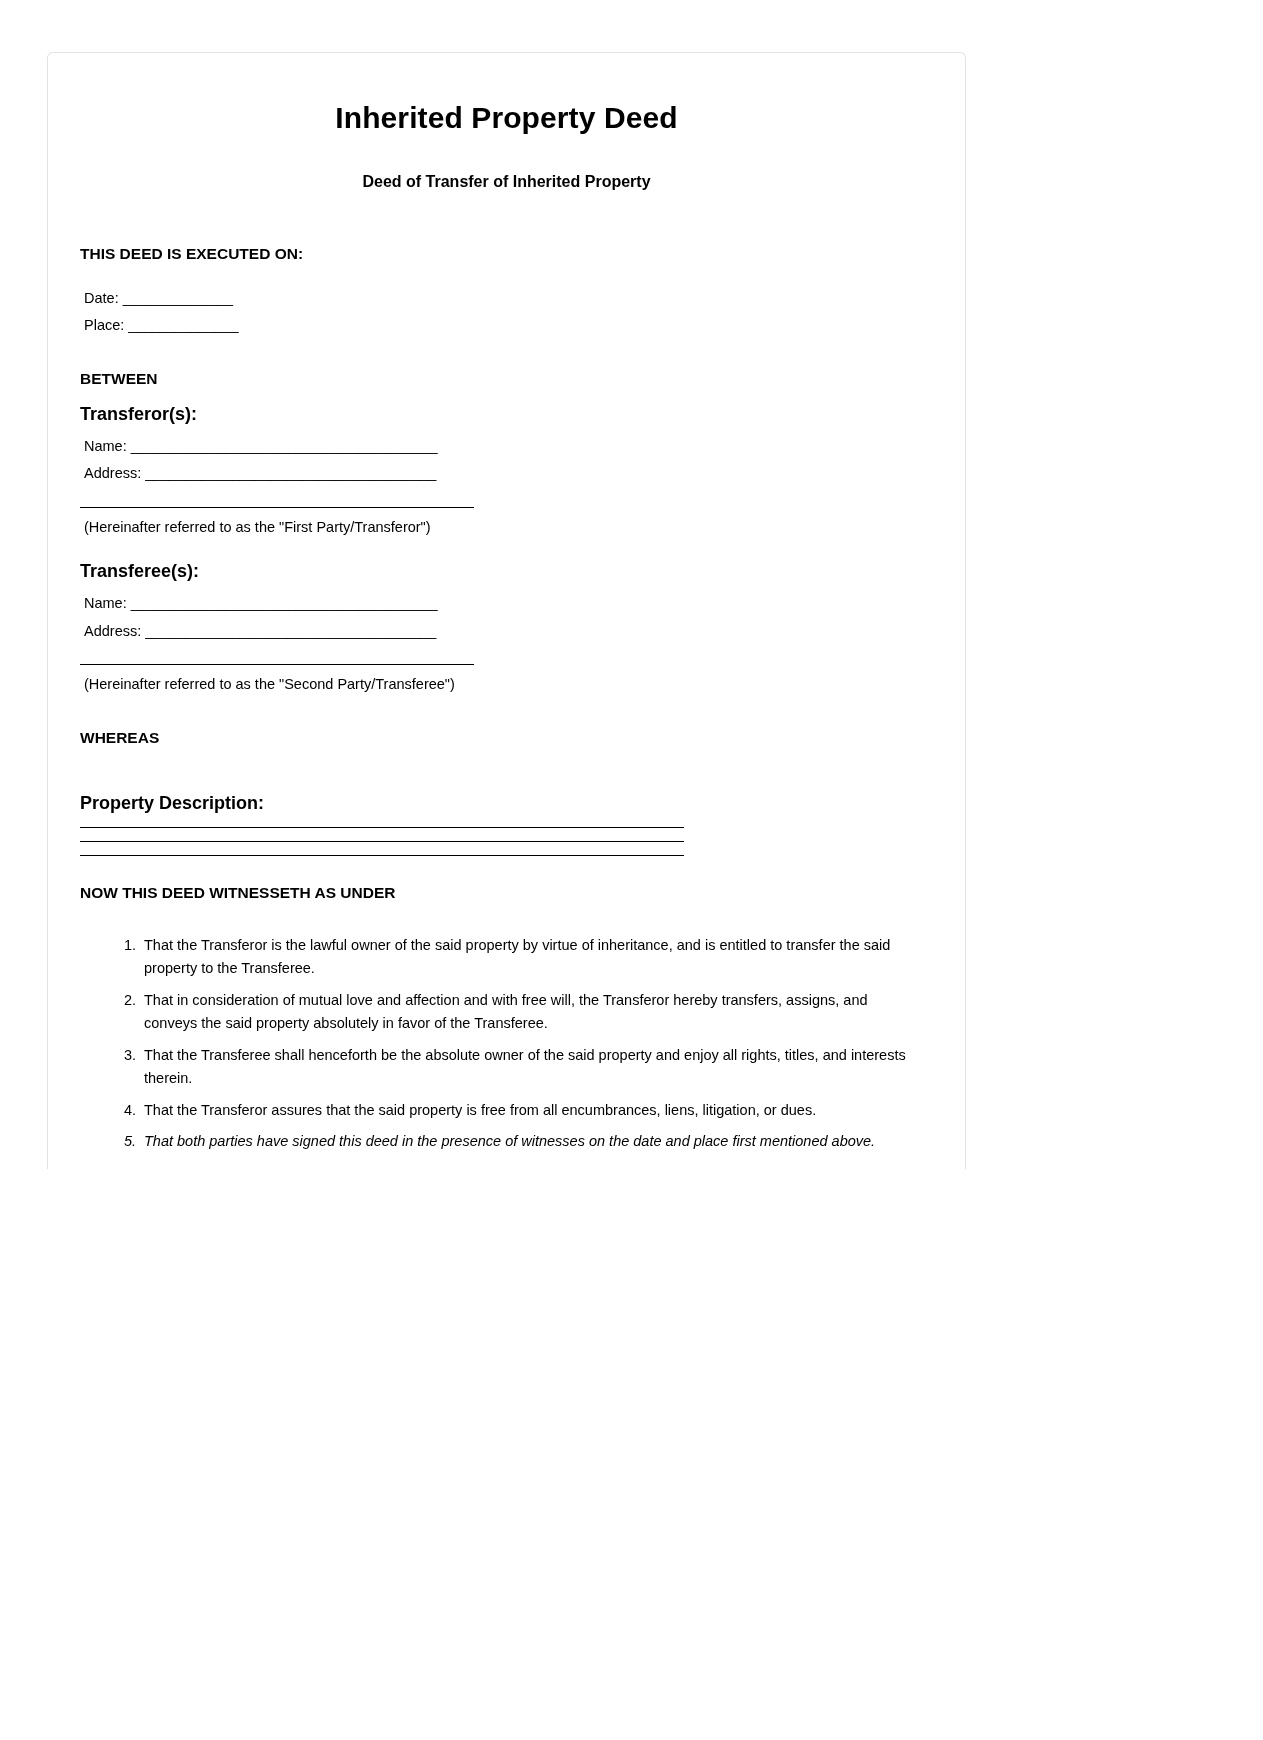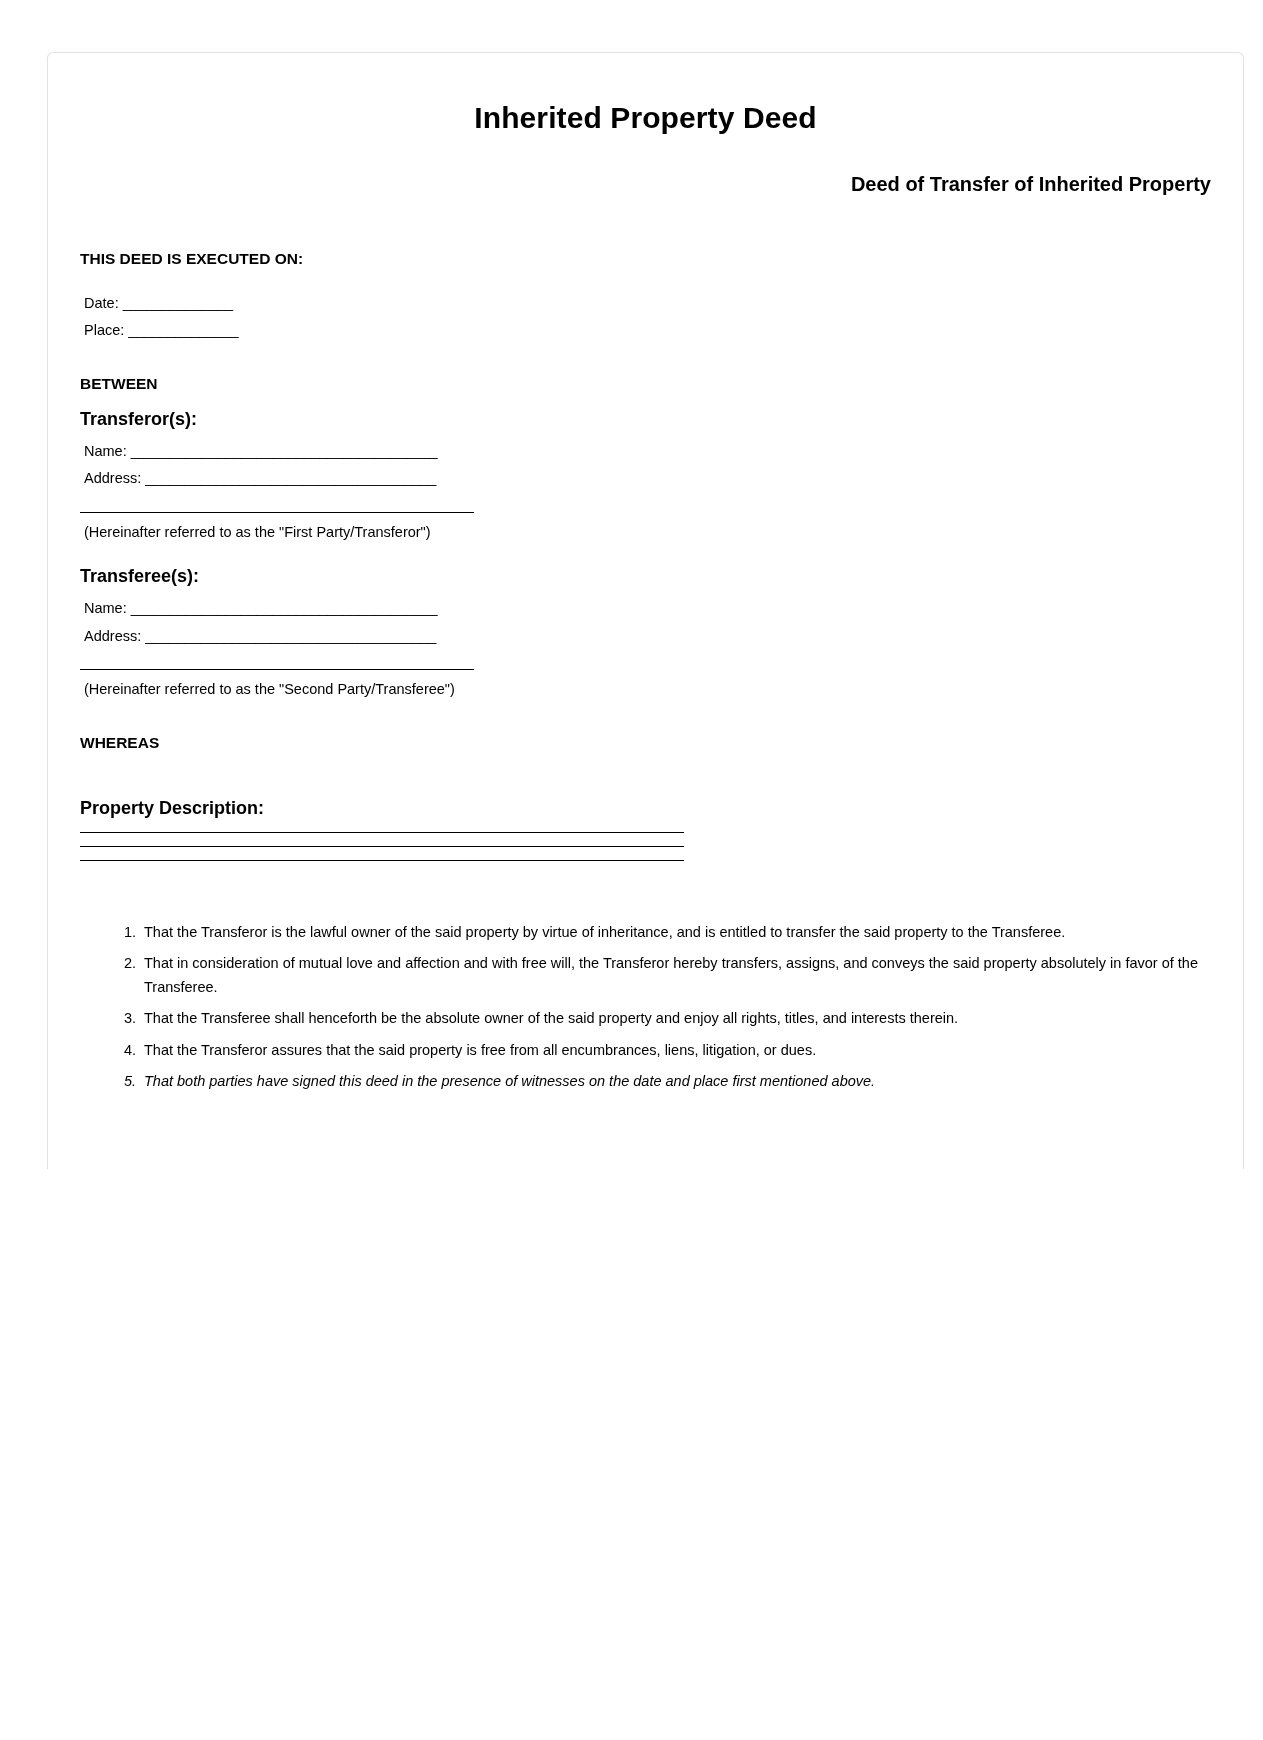--- a/index.html
+++ b/index.html
@@ -14,21 +14,21 @@
     font-family: "Liberation Sans", sans-serif;
     color: #000000;
     -webkit-font-smoothing: none;
   }
 
   
   .page-sheet {
     position: absolute;
     left: 47px;
     top: 52px;
-    width: 1197px;           
+    width: 919px;           
     height: 1117px;
     background: #ffffff;
     border: 1px solid #e2e2e2;
     border-bottom: none;
     border-radius: 6px 6px 0 0;
     box-sizing: border-box;
     padding: 0;
     overflow: hidden;
   }
 
@@ -38,23 +38,23 @@
 
   
   .doc-title {
     font-size: 30px;
     font-weight: bold;
     text-align: center;
     margin: 18px 0 0 0;
     letter-spacing: 0.1px;
   }
   .doc-subtitle {
-    font-size: 20px;
-    font-weight: bold;
-    text-align: right;
+    font-size: 16px;
+    font-weight: bold;
+    text-align: center;
     margin: 38px 0 0 0;
   }
 
   .section-heading {
     font-size: 15.5px;
     font-weight: bold;
     margin: 0;
   }
   .sub-heading {
     font-size: 18px;
@@ -198,20 +198,21 @@
     </div>
     <div class="rule-row-prop">
       <hr class="rule rule-w-prop">
     </div>
     <div class="rule-row-prop">
       <hr class="rule rule-w-prop">
     </div>
 
     <div class="sp-28"></div>
 
+    <div class="section-heading">NOW THIS DEED WITNESSETH AS UNDER</div>
 
     <div class="sp-20"></div>
 
     <ol class="clause-list">
       <li>That the Transferor is the lawful owner of the said property by virtue of inheritance, and is entitled to transfer the said property to the Transferee.</li>
       <li>That in consideration of mutual love and affection and with free will, the Transferor hereby transfers, assigns, and conveys the said property absolutely in favor of the Transferee.</li>
       <li>That the Transferee shall henceforth be the absolute owner of the said property and enjoy all rights, titles, and interests therein.</li>
       <li>That the Transferor assures that the said property is free from all encumbrances, liens, litigation, or dues.</li>
       <li>That both parties have signed this deed in the presence of witnesses on the date and place first mentioned above.</li>
     </ol>

